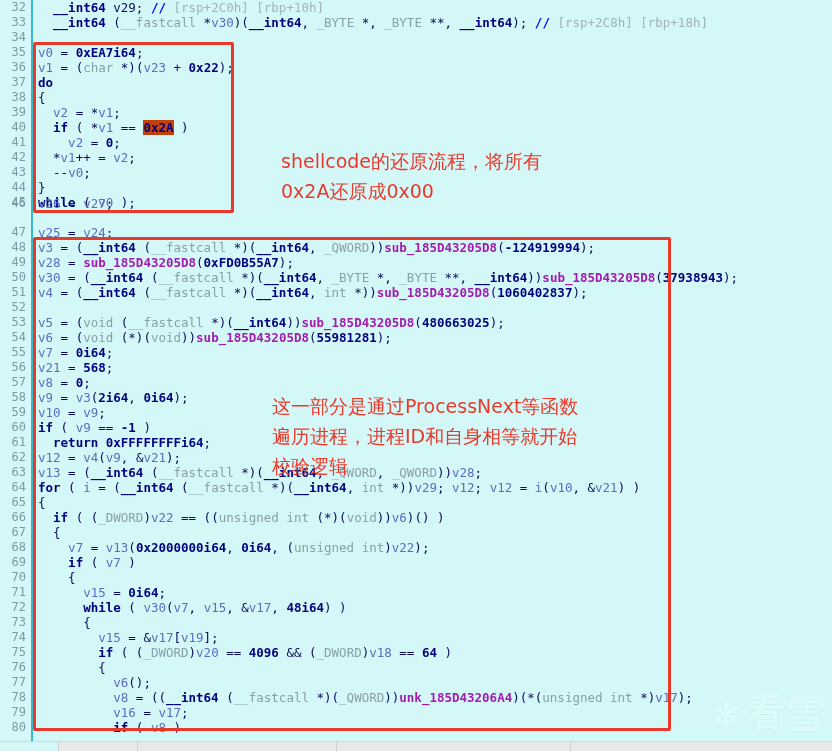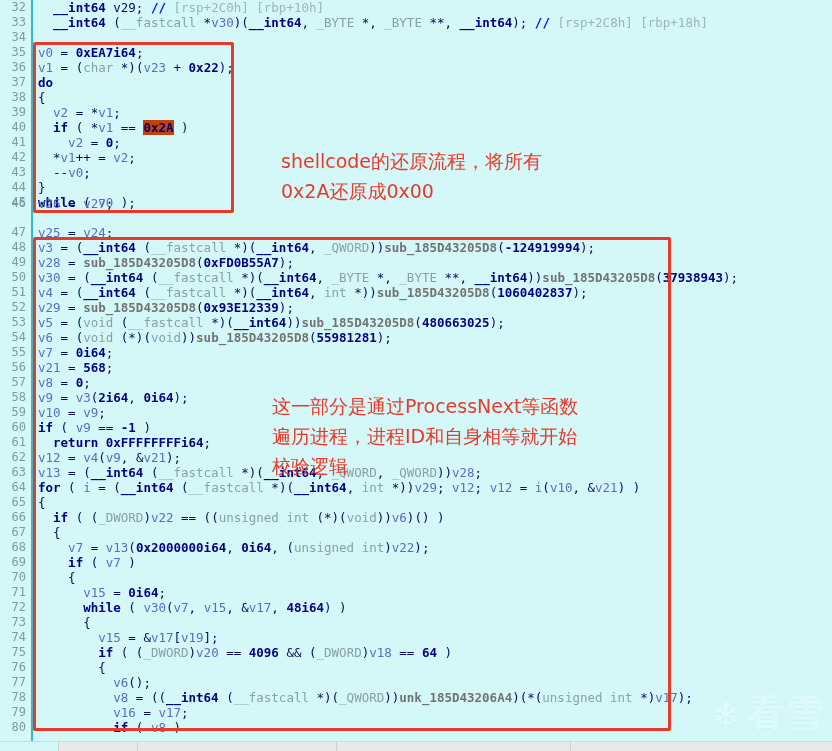--- a/index.html
+++ b/index.html
@@ -35,21 +35,21 @@
     font-size:12.5px;}
   .lnum{position:absolute;left:0;width:26px;text-align:right;
     color:#7c9aa3;font-size:12px;}
   .ltext{position:absolute;left:38px;color:#0b0b5a;}
 
   
   .kw{color:#000080;font-weight:bold;}
   .typ{color:#8aa0a8;}
   .var{color:#5c6bc0;}
   .num{color:#000080;font-weight:bold;}
-  .fn{color:#737373;font-weight:bold;}
+  .fn{color:#a21caf;font-weight:bold;}
   .cmt{color:#9fb3bb;}
   .cmt2{color:#0000ff;font-weight:bold;}
   .pl{color:#0b0b5a;}
   .hl{background:#c2410c;color:#000080;font-weight:bold;}
 
   
   .redbox{position:absolute;border:3px solid #ef2d22;border-radius:2px;
     pointer-events:none;}
 
   
@@ -88,21 +88,21 @@
         <div class="line" style="top: 150px; position: absolute; left: 0px; width: 832px;"><span class="lnum">42</span><span class="ltext">  <span class="pl">*</span><span class="var">v1</span><span class="pl">++ =</span> <span class="var">v2</span><span class="pl">;</span></span></div>
         <div class="line" style="top: 165px; position: absolute; left: 0px; width: 832px;"><span class="lnum">43</span><span class="ltext">  <span class="pl">--</span><span class="var">v0</span><span class="pl">;</span></span></div>
         <div class="line" style="top: 180px; position: absolute; left: 0px; width: 832px;"><span class="lnum">44</span><span class="ltext"><span class="pl">}</span></span></div>
         <div class="line" style="top: 195px; position: absolute; left: 0px; width: 832px;"><span class="lnum">45</span><span class="ltext"><span class="kw">while</span> <span class="pl">(</span> <span class="var">v0</span> <span class="pl">);</span></span></div>
         <div class="line" style="top: 196px; position: absolute; left: 0px; width: 832px; padding-left: 8px;"><span class="lnum">46</span><span class="ltext"><span class="var">v26</span> <span class="pl">=</span> <span class="var">v27</span><span class="pl">;</span></span></div>
         <div class="line" style="top: 225px; position: absolute; left: 0px; width: 832px;"><span class="lnum">47</span><span class="ltext"><span class="var">v25</span> <span class="pl">=</span> <span class="var">v24</span><span class="pl">;</span></span></div>
         <div class="line" style="top: 240px; position: absolute; left: 0px; width: 832px;"><span class="lnum">48</span><span class="ltext"><span class="var">v3</span> <span class="pl">= (</span><span class="kw">__int64</span> <span class="pl">(</span><span class="typ">__fastcall</span> <span class="pl">*)(</span><span class="kw">__int64</span><span class="pl">,</span> <span class="typ">_QWORD</span><span class="pl">))</span><span class="fn">sub_185D43205D8</span><span class="pl">(</span><span class="num">-124919994</span><span class="pl">);</span></span></div>
         <div class="line" style="top: 255px; position: absolute; left: 0px; width: 832px;"><span class="lnum">49</span><span class="ltext"><span class="var">v28</span> <span class="pl">=</span> <span class="fn">sub_185D43205D8</span><span class="pl">(</span><span class="num">0xFD0B55A7</span><span class="pl">);</span></span></div>
         <div class="line" style="top: 270px; position: absolute; left: 0px; width: 832px;"><span class="lnum">50</span><span class="ltext"><span class="var">v30</span> <span class="pl">= (</span><span class="kw">__int64</span> <span class="pl">(</span><span class="typ">__fastcall</span> <span class="pl">*)(</span><span class="kw">__int64</span><span class="pl">,</span> <span class="typ">_BYTE</span> <span class="pl">*,</span> <span class="typ">_BYTE</span> <span class="pl">**,</span> <span class="kw">__int64</span><span class="pl">))</span><span class="fn">sub_185D43205D8</span><span class="pl">(</span><span class="num">37938943</span><span class="pl">);</span></span></div>
         <div class="line" style="top: 285px; position: absolute; left: 0px; width: 832px;"><span class="lnum">51</span><span class="ltext"><span class="var">v4</span> <span class="pl">= (</span><span class="kw">__int64</span> <span class="pl">(</span><span class="typ">__fastcall</span> <span class="pl">*)(</span><span class="kw">__int64</span><span class="pl">,</span> <span class="typ">int</span> <span class="pl">*))</span><span class="fn">sub_185D43205D8</span><span class="pl">(</span><span class="num">1060402837</span><span class="pl">);</span></span></div>
-        <div class="line" style="top: 300px; position: absolute; left: 0px; width: 832px;"><span class="lnum">52</span><span class="ltext"><span class="var">v29</span> <span class="pl">=</span> <span class="fn">sub_185D43205D8</span><span class="pl">(</span><span class="num">0x93E12339</span><span class="pl">);</span></span></div>
+        <div class="line" style="top: 300px; position: absolute; left: 0px; width: 832px;"><span class="lnum">52</span></div>
         <div class="line" style="top: 315px; position: absolute; left: 0px; width: 832px;"><span class="lnum">53</span><span class="ltext"><span class="var">v5</span> <span class="pl">= (</span><span class="typ">void</span> <span class="pl">(</span><span class="typ">__fastcall</span> <span class="pl">*)(</span><span class="kw">__int64</span><span class="pl">))</span><span class="fn">sub_185D43205D8</span><span class="pl">(</span><span class="num">480663025</span><span class="pl">);</span></span></div>
         <div class="line" style="top: 330px; position: absolute; left: 0px; width: 832px;"><span class="lnum">54</span><span class="ltext"><span class="var">v6</span> <span class="pl">= (</span><span class="typ">void</span> <span class="pl">(*)(</span><span class="typ">void</span><span class="pl">))</span><span class="fn">sub_185D43205D8</span><span class="pl">(</span><span class="num">55981281</span><span class="pl">);</span></span></div>
         <div class="line" style="top: 345px; position: absolute; left: 0px; width: 832px; padding-left: 6px;"><span class="lnum">55</span><span class="ltext"><span class="var">v7</span> <span class="pl">=</span> <span class="num">0i64</span><span class="pl">;</span></span></div>
         <div class="line" style="top: 360px; position: absolute; left: 0px; width: 832px;"><span class="lnum">56</span><span class="ltext"><span class="var">v21</span> <span class="pl">=</span> <span class="num">568</span><span class="pl">;</span></span></div>
         <div class="line" style="top: 375px; position: absolute; left: 0px; width: 832px;"><span class="lnum">57</span><span class="ltext"><span class="var">v8</span> <span class="pl">=</span> <span class="num">0</span><span class="pl">;</span></span></div>
         <div class="line" style="top: 390px; position: absolute; left: 0px; width: 832px;"><span class="lnum">58</span><span class="ltext"><span class="var">v9</span> <span class="pl">=</span> <span class="var">v3</span><span class="pl">(</span><span class="num">2i64</span><span class="pl">,</span> <span class="num">0i64</span><span class="pl">);</span></span></div>
         <div class="line" style="top: 405px; position: absolute; left: 0px; width: 832px;"><span class="lnum">59</span><span class="ltext"><span class="var">v10</span> <span class="pl">=</span> <span class="var">v9</span><span class="pl">;</span></span></div>
         <div class="line" style="top: 420px; position: absolute; left: 0px; width: 660px;"><span class="lnum">60</span><span class="ltext"><span class="kw">if</span> <span class="pl">(</span> <span class="var">v9</span> <span class="pl">==</span> <span class="num">-1</span> <span class="pl">)</span></span></div>
         <div class="line" style="top: 435px; position: absolute; left: 0px; width: 832px;"><span class="lnum">61</span><span class="ltext">  <span class="kw">return</span> <span class="num">0xFFFFFFFFi64</span><span class="pl">;</span></span></div>
         <div class="line" style="top: 450px; position: absolute; left: 0px; width: 832px;"><span class="lnum">62</span><span class="ltext"><span class="var">v12</span> <span class="pl">=</span> <span class="var">v4</span><span class="pl">(</span><span class="var">v9</span><span class="pl">, &amp;</span><span class="var">v21</span><span class="pl">);</span></span></div>

